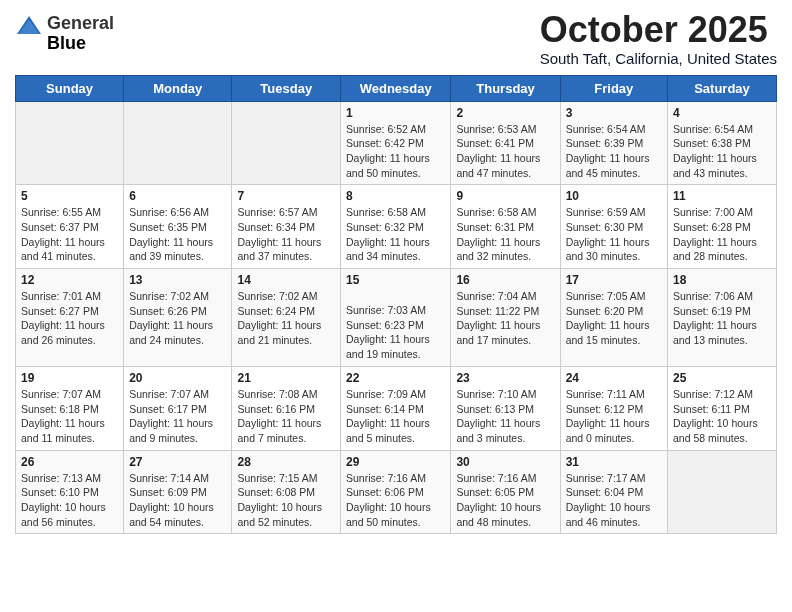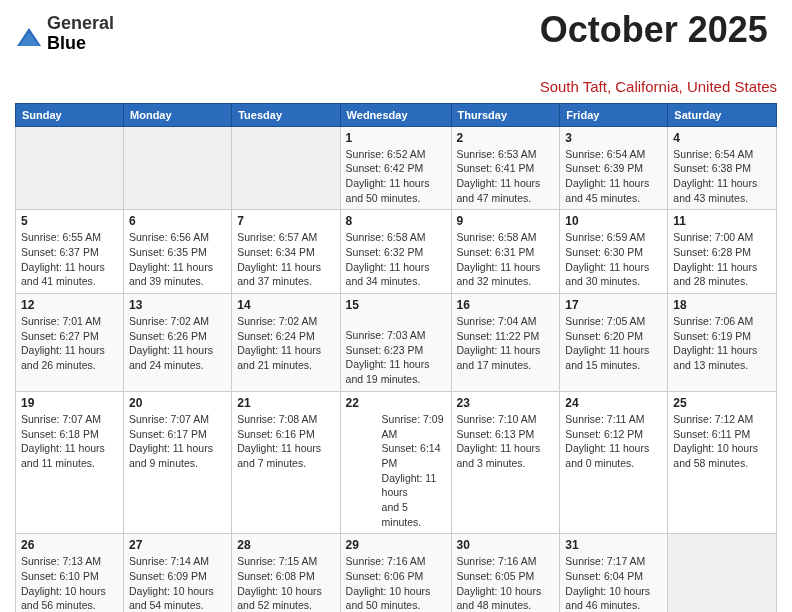--- a/index.html
+++ b/index.html
@@ -11,21 +11,21 @@
       padding: 10px 15px;
     }
     .header-area {
       display: flex;
       align-items: flex-start;
       justify-content: space-between;
       margin-bottom: 8px;
     }
     .logo {
       display: flex;
-      align-items: flex-end;
+      align-items: flex-start;
       margin-top: 4px;
     }
     .logo-text {
       font-size: 18px;
       font-weight: bold;
       line-height: 1.1;
     }
     .logo-general { color: #333; }
     .logo-blue { color: #000000; }
     .logo-icon {
@@ -37,34 +37,33 @@
       text-align: left;
     }
     .month-title {
       font-size: 36px;
       font-weight: bold;
       color: #222;
       line-height: 1.1;
     }
     .location-subtitle {
       font-size: 15px;
-      color: #b91c1c;
-      margin-top: 28px;
+      color: #0f172a;
     }
     .calendar-table {
       width: 100%;
       border-collapse: collapse;
       font-size: 11px;
     }
     .calendar-table thead tr th {
       background-color: #2a6bbb;
       color: #fff;
-      text-align: left;
+      text-align: center;
       padding: 5px 6px;
-      font-size: 11px;
+      font-size: 13px;
       font-weight: bold;
       border: 1px solid #1a5090;
     }
     .calendar-table tbody tr td {
       border: 1px solid #ccc;
       vertical-align: top;
       padding: 4px 5px;
       height: 80px;
       width: 113px;
       background: #fff;
@@ -276,21 +275,21 @@
         </td>
         <td>
           <span class="day-number">21</span>
           <div class="day-info" style="white-space: pre-line;">Sunrise: 7:08 AM
 Sunset: 6:16 PM
 Daylight: 11 hours
 and 7 minutes.</div>
         </td>
         <td>
           <span class="day-number">22</span>
-          <div class="day-info" style="white-space: pre-line; margin-left: 36px;">Sunrise: 7:09 AM
+          <div class="day-info" style="white-space: pre-line;">Sunrise: 7:09 AM
 Sunset: 6:14 PM
 Daylight: 11 hours
 and 5 minutes.</div>
         </td>
         <td>
           <span class="day-number">23</span>
           <div class="day-info" style="white-space: pre-line;">Sunrise: 7:10 AM
 Sunset: 6:13 PM
 Daylight: 11 hours
 and 3 minutes.</div>

